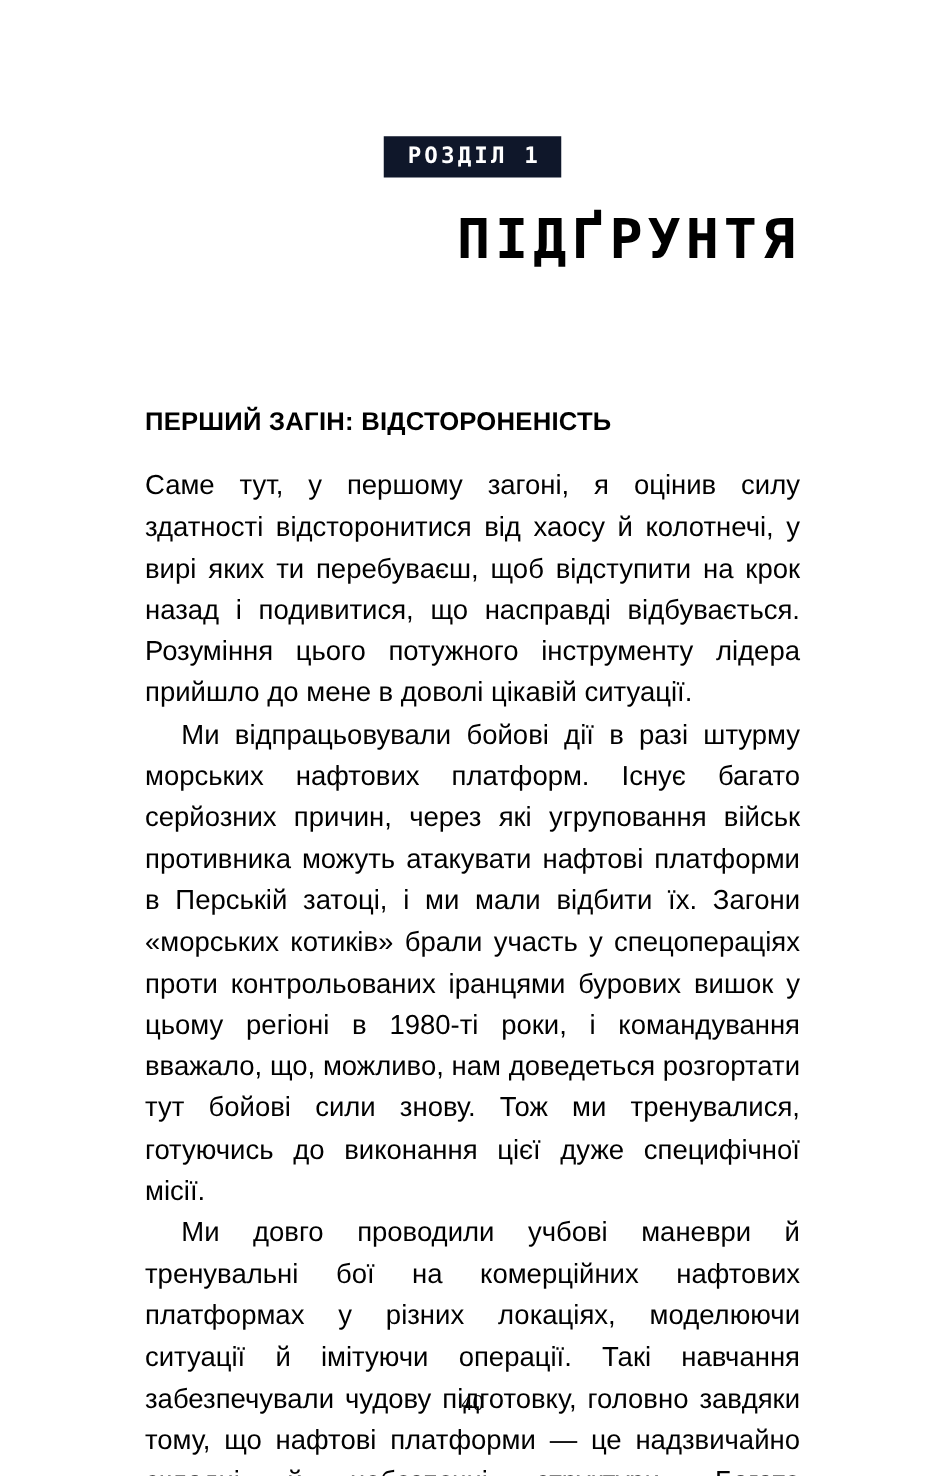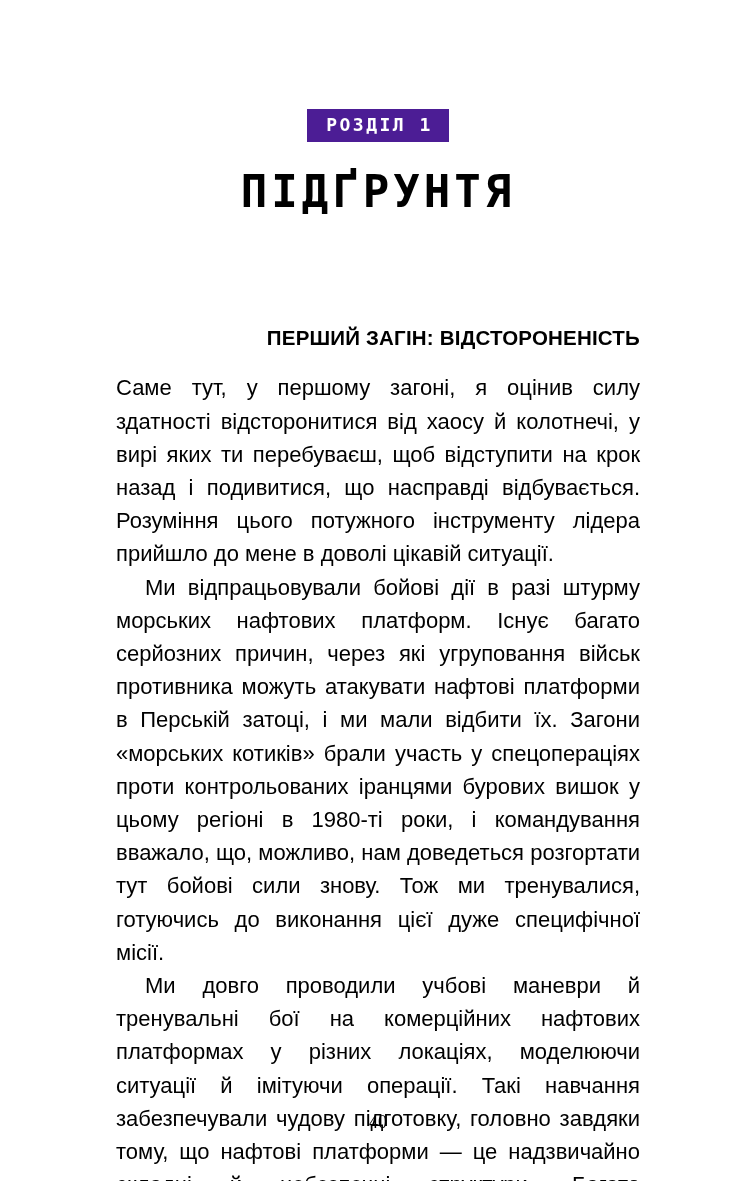--- a/index.html
+++ b/index.html
@@ -21,41 +21,41 @@
     box-sizing: border-box;
     padding: 0 116px;
     position: relative;
   }
   .chapter-badge-wrap {
     text-align: center;
     padding-top: 109px;
   }
   .chapter-badge {
     display: inline-block;
-    background: #4c1d95;
+    background: #0f172a;
     color: #ffffff;
     font-family: "DejaVu Sans Mono", monospace;
     font-weight: bold;
     font-size: 18px;
     letter-spacing: 2.5px;
     padding: 7px 16px 8px 19px;
     line-height: 1;
   }
   .chapter-title {
-    text-align: center;
+    text-align: right;
     font-family: "DejaVu Sans Mono", monospace;
     font-weight: bold;
     font-size: 44px;
     letter-spacing: 4px;
     margin-top: 26px;
     line-height: 1.1;
     white-space: nowrap;
   }
   .section-heading {
-    text-align: right;
+    text-align: left;
     font-family: "Liberation Sans", sans-serif;
     font-weight: bold;
     font-size: 20.5px;
     letter-spacing: 0.2px;
     margin-top: 110px;
     margin-bottom: 0;
   }
   .body-text {
     font-family: Liberation Sans, sans-serif;
     font-size: 22px;

